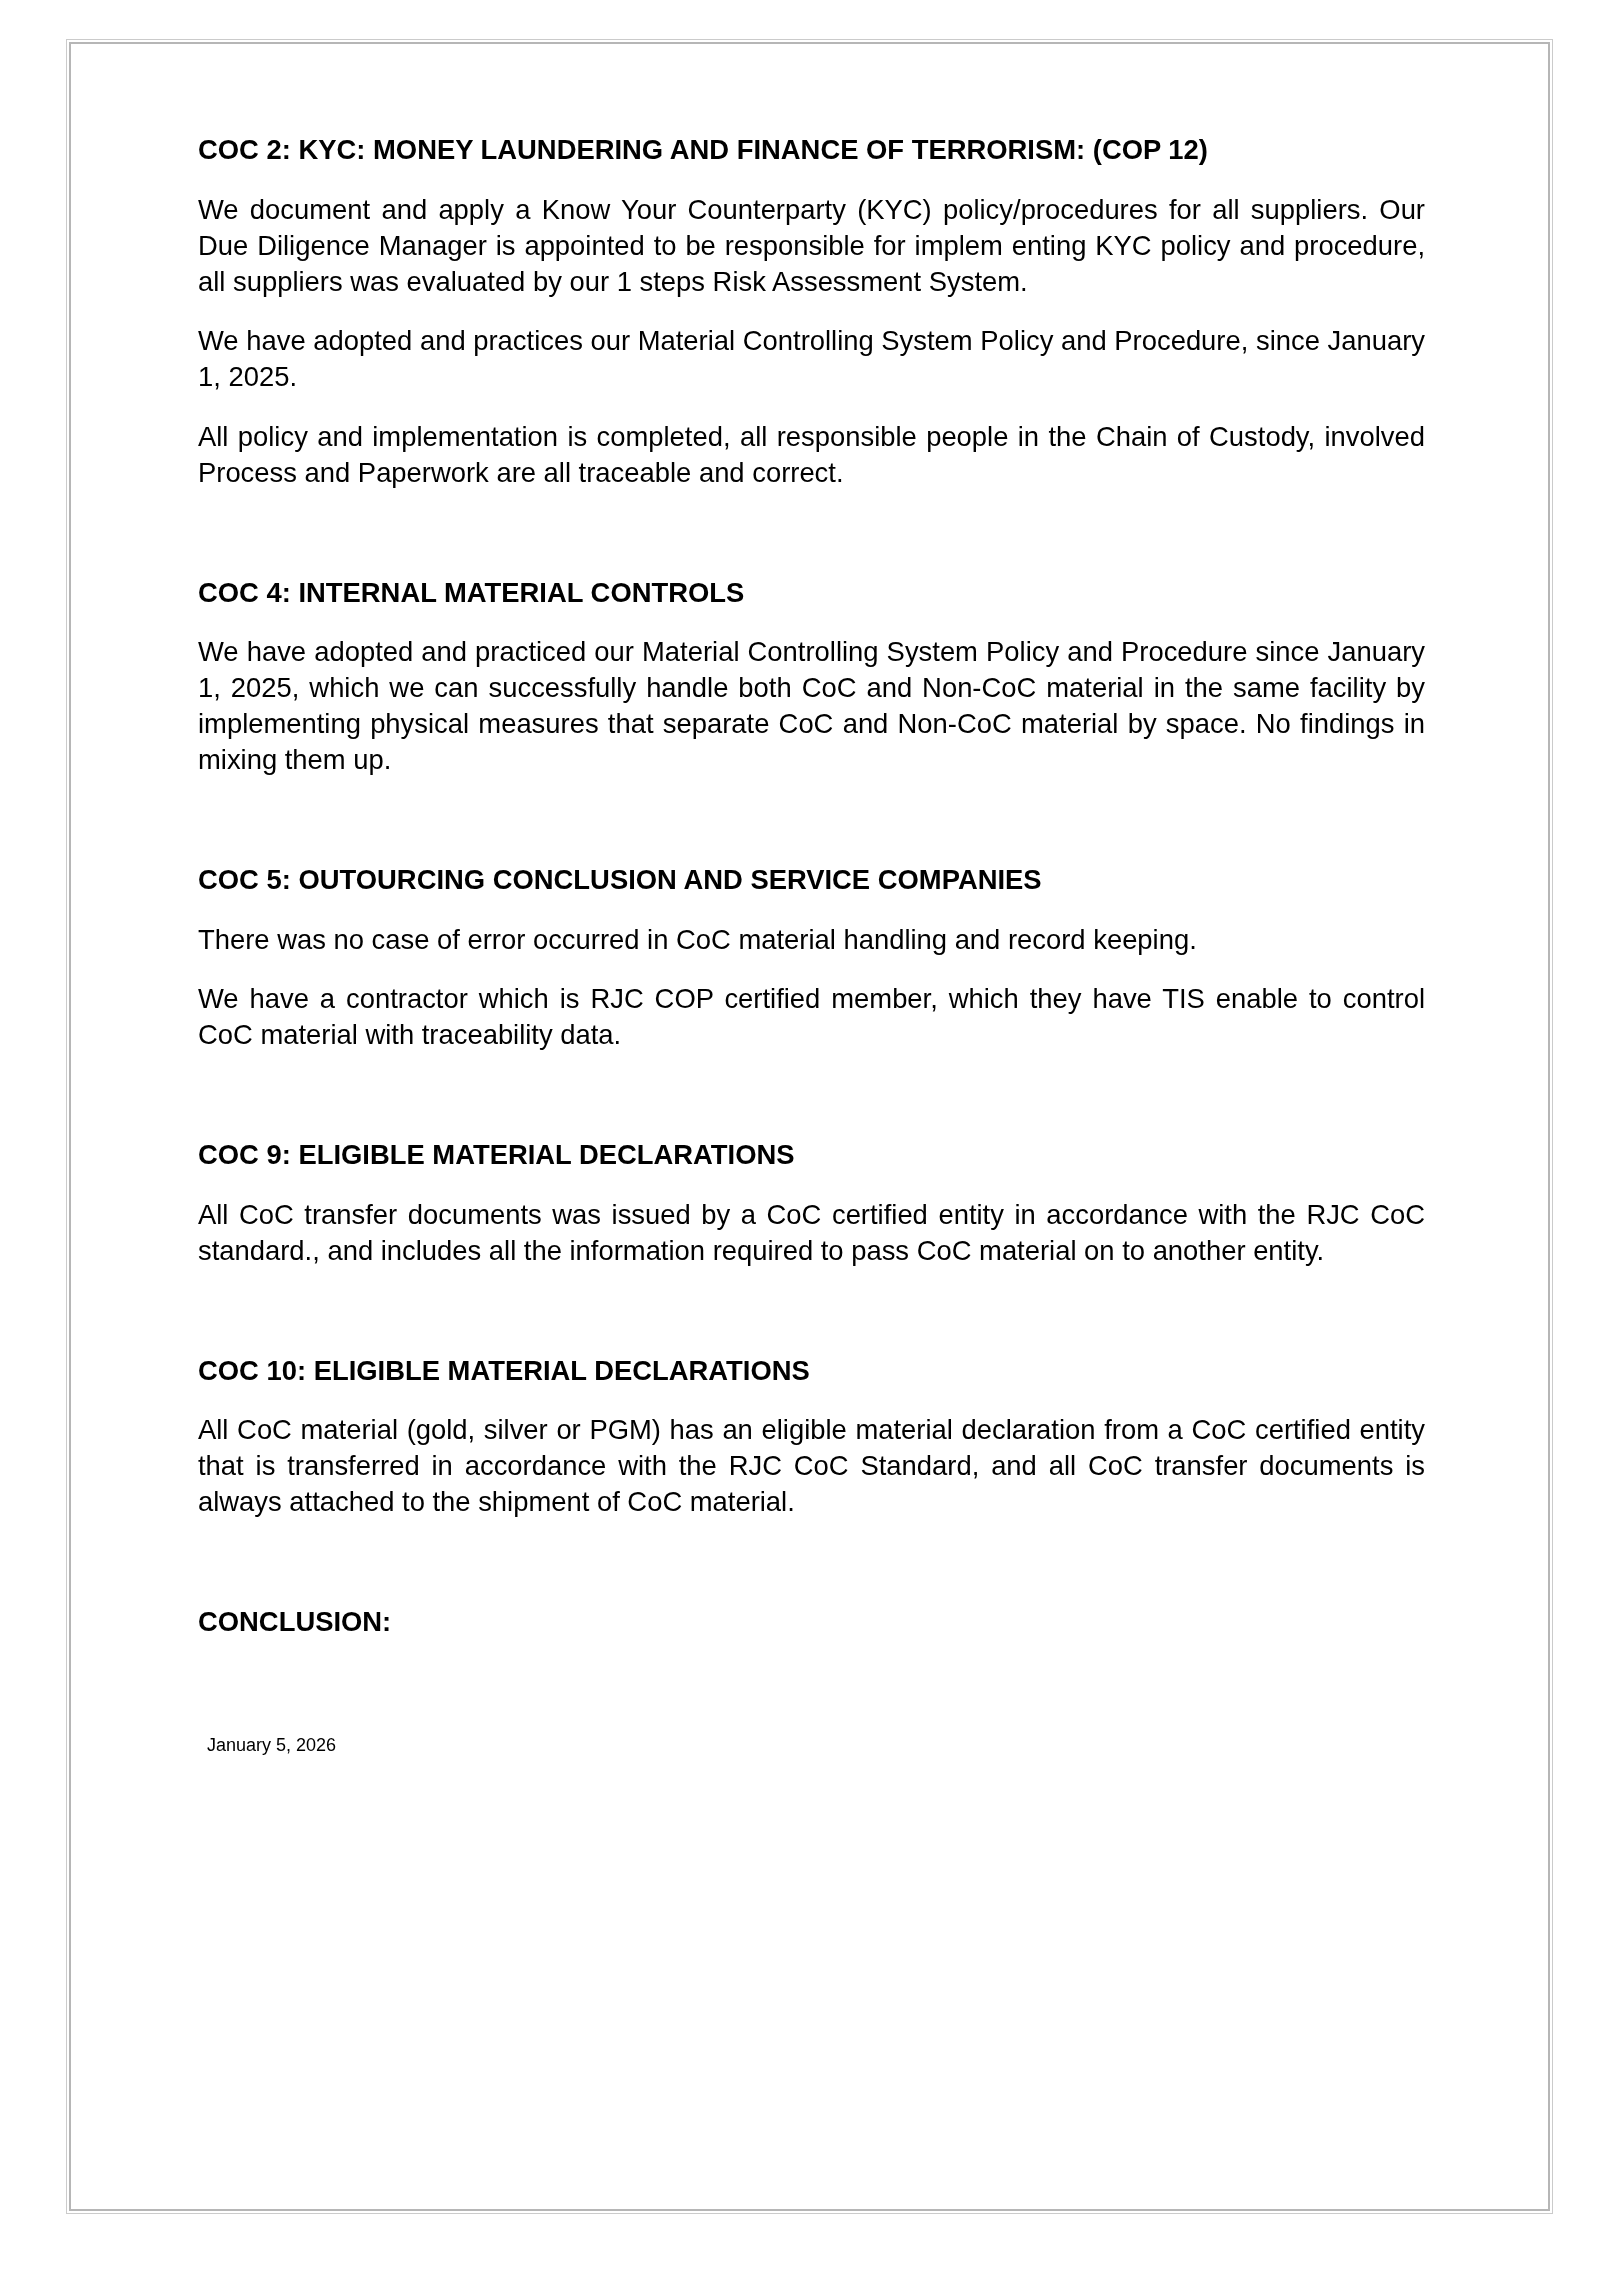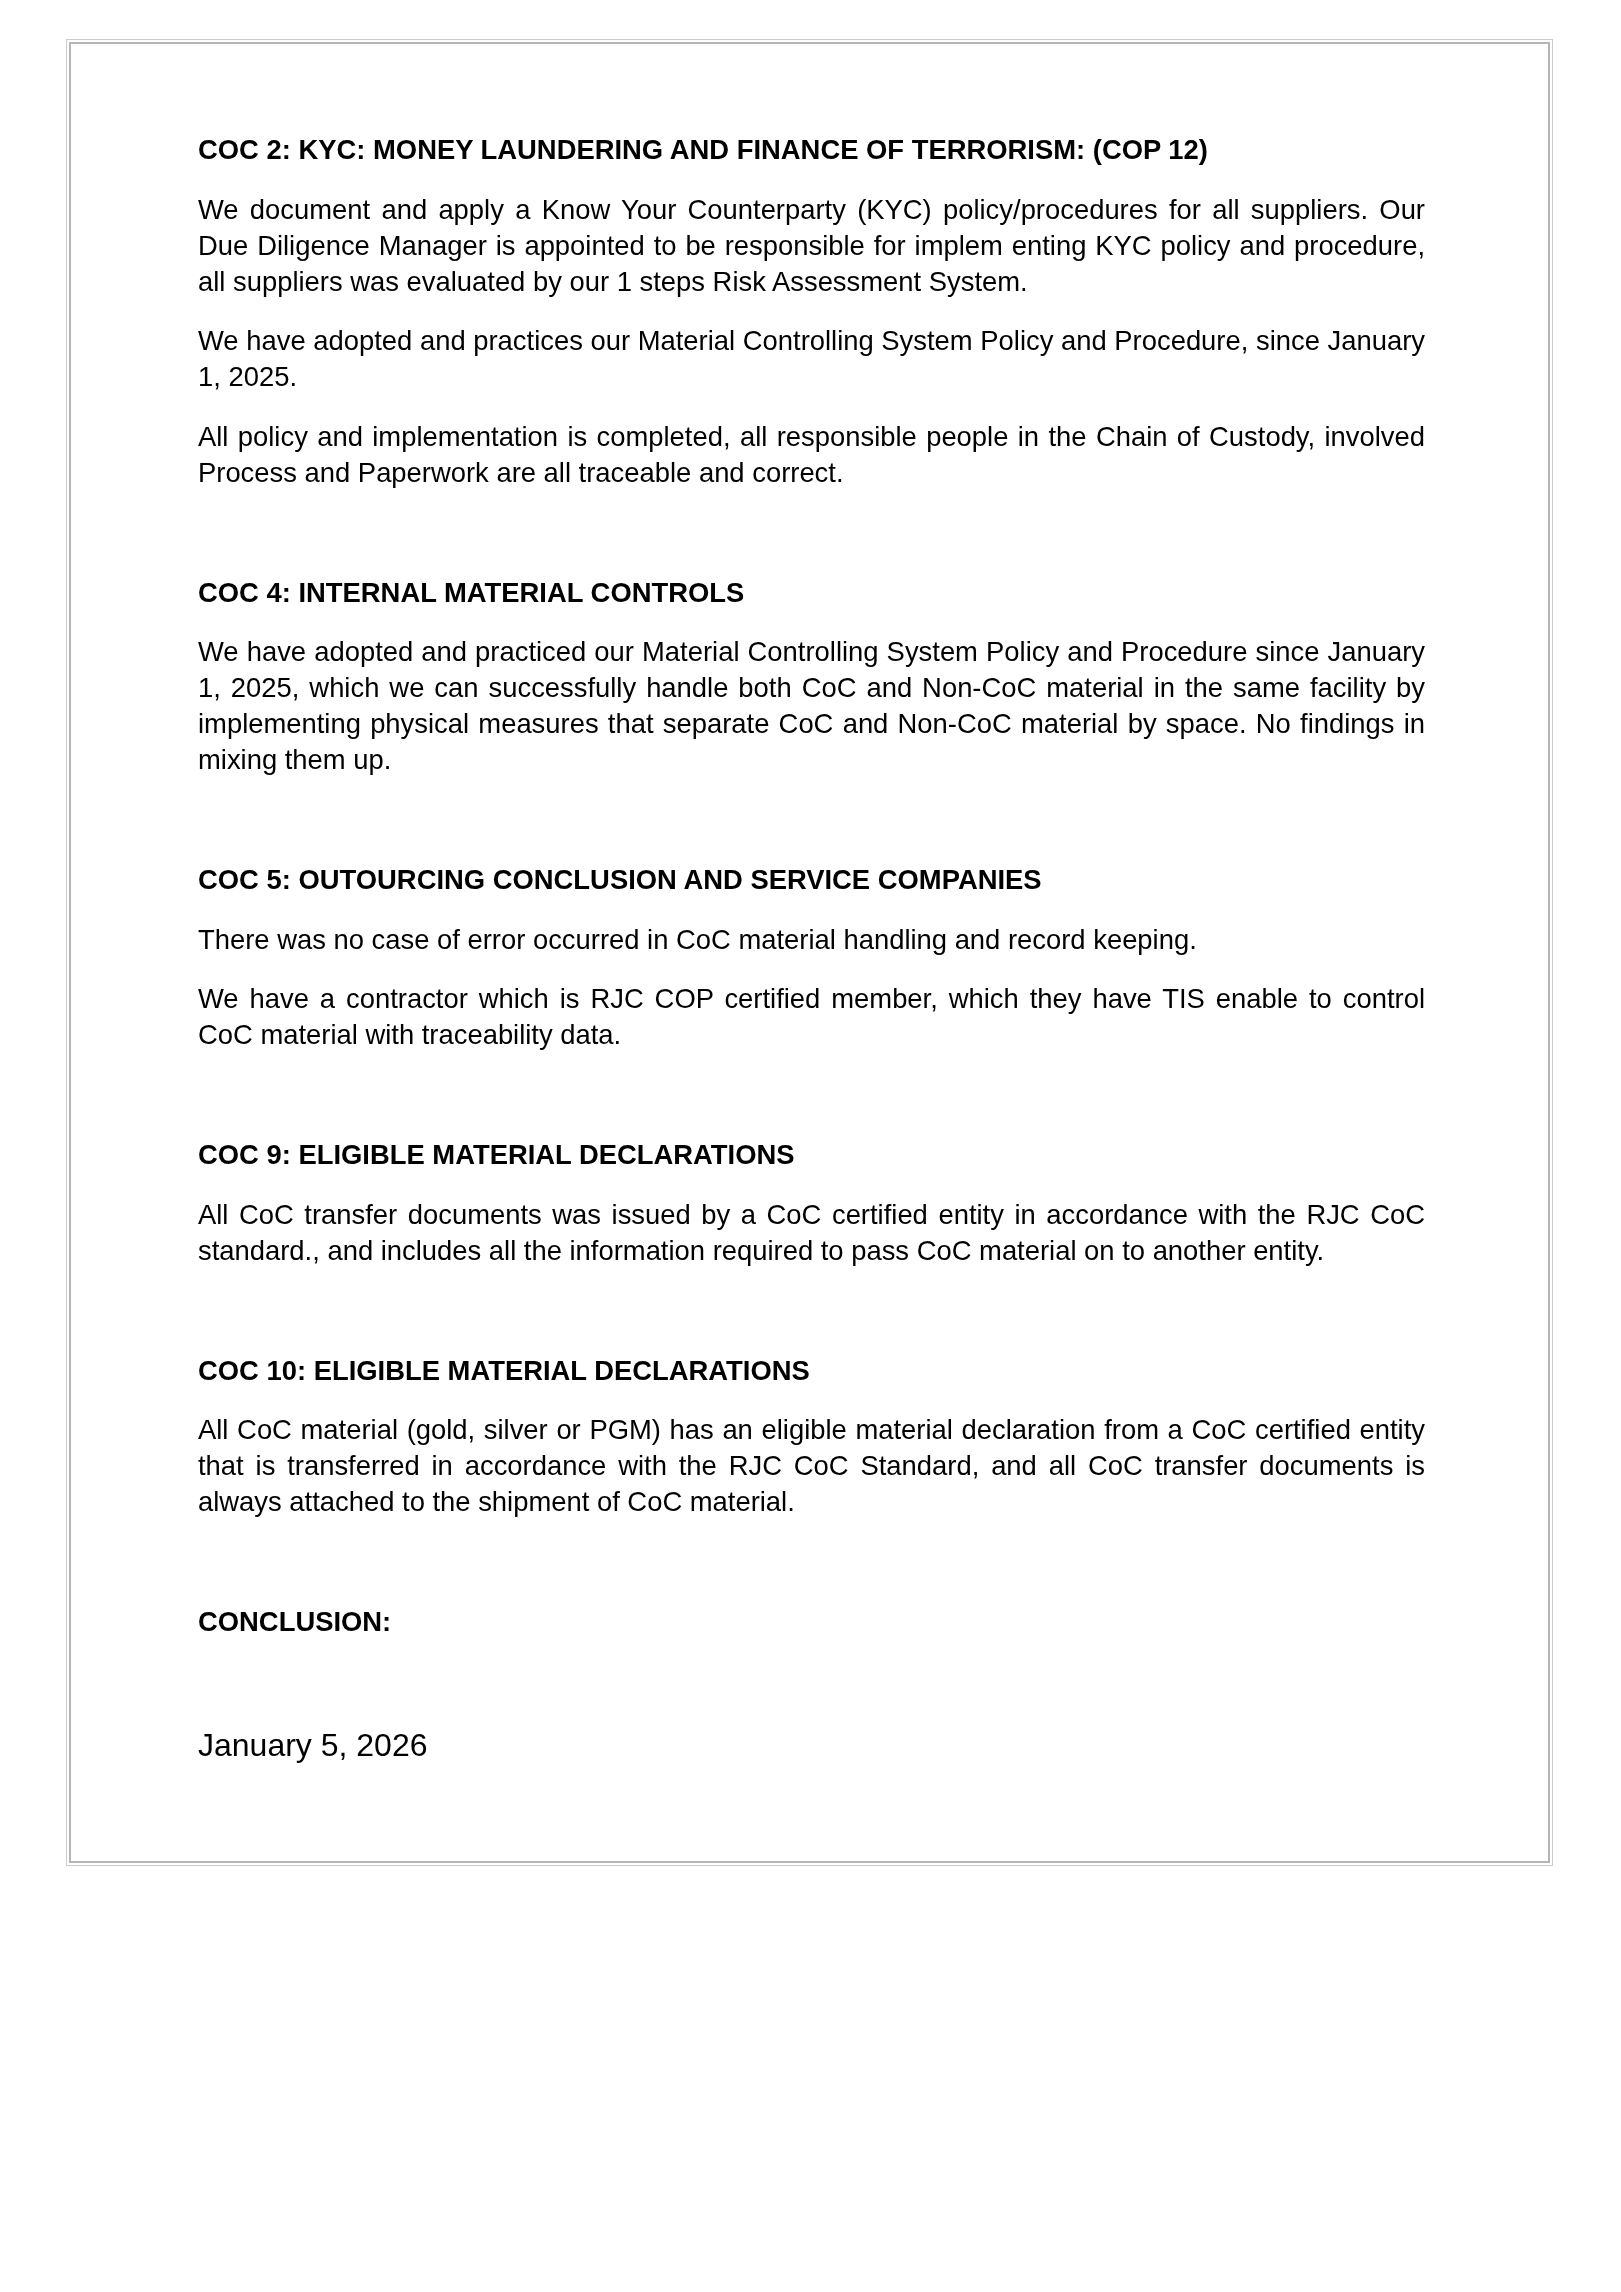--- a/index.html
+++ b/index.html
@@ -12,21 +12,21 @@
     width: 1621px;
     height: 2293px;
     font-family: "Liberation Sans", "DejaVu Sans", sans-serif;
     color: #000000;
   }
   .page-frame {
     position: absolute;
     left: 66px;
     top: 39px;
     width: 1487px;
-    height: 1827px;
+    height: 2175px;
     box-sizing: border-box;
     border: 1px solid #cbcbcb;
     padding: 2px;
     background: #ffffff;
   }
   .page-inner {
     box-sizing: border-box;
     width: 100%;
     height: 100%;
     border: 2.9px solid #b6b6b6;
@@ -44,23 +44,23 @@
   section:first-of-type h2.sect-heading {
     margin-top: 0;
   }
   p.body-para {
     font-size: 27.4px;
     line-height: 36px;
     margin: 0 0 23.5px 0;
     text-align: justify;
   }
   p.doc-date {
-    font-size: 32px;
+    font-size: 18px;
     line-height: 36px;
-    margin: 86px 0 0 0;
+    margin: 86px 0 0 9px;
     text-align: left;
   }
 </style>
 </head>
 <body>
 
 <div class="page-frame">
   <div class="page-inner">
 
     <section>

